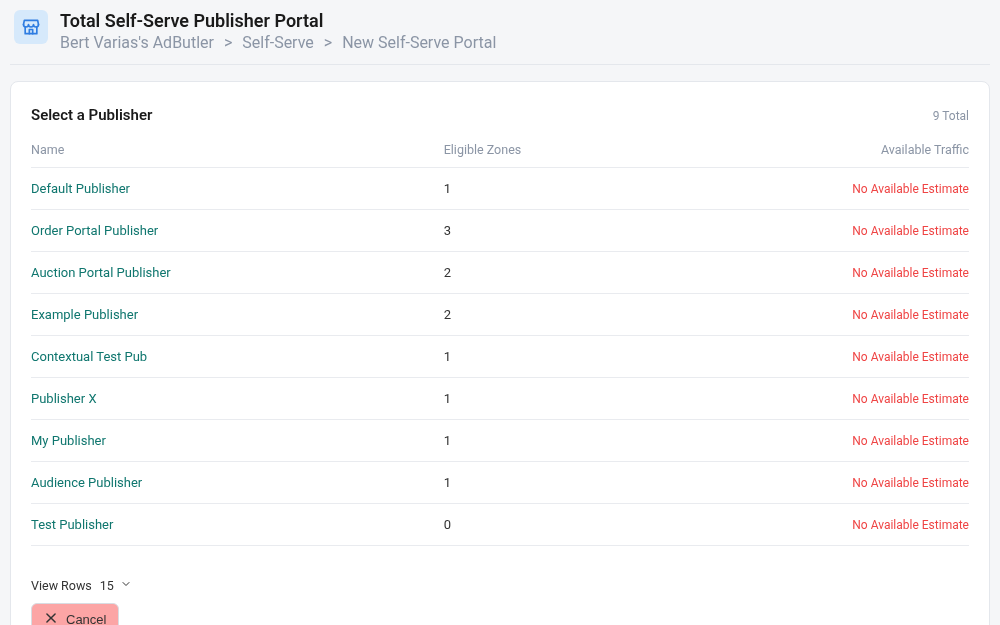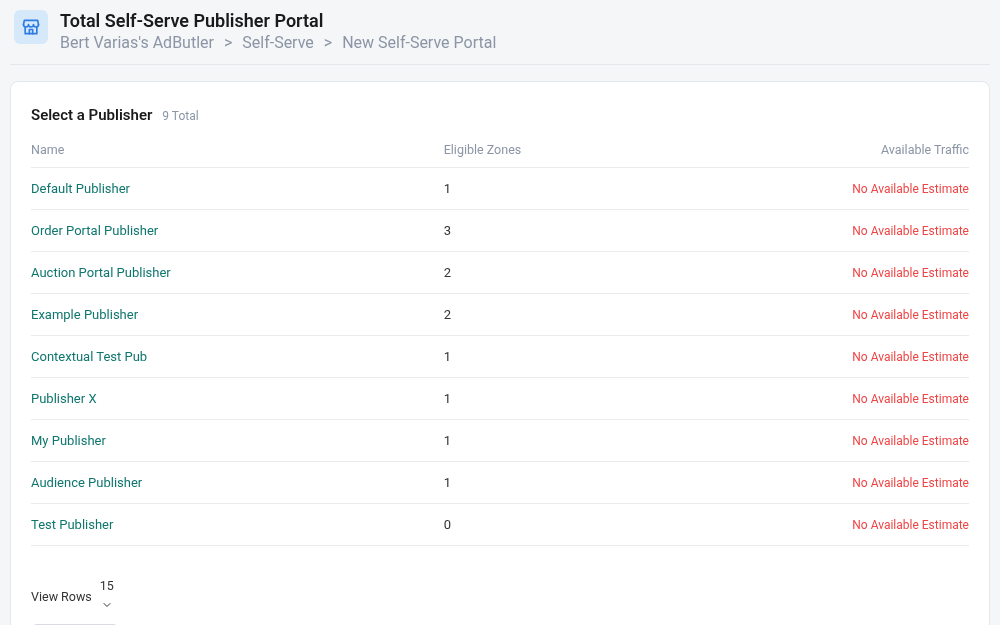--- a/index.html
+++ b/index.html
@@ -50,20 +50,21 @@
     border: 1px solid #e4e7ec;
     border-radius: 8px;
     margin: 16px 10px 10px 10px;
     padding: 24px 20px 20px 20px;
   }
   .section-title-row {
     display: flex;
     align-items: baseline;
     gap: 10px;
     margin-bottom: 18px;
+    justify-content: space-between;
   }
   .section-title {
     font-size: 15px;
     font-weight: 600;
     color: #1a1a1a;
   }
   .section-sub {
     font-size: 12px;
     color: #8b95a5;
   }
@@ -95,21 +96,20 @@
     gap: 8px;
     margin-top: 32px;
     font-size: 12.5px;
     color: #333;
   }
   .rows-select {
     display: inline-flex;
     align-items: center;
     gap: 6px;
     cursor: pointer;
-    flex-direction: column;
   }
   .chevron-down svg { width: 12px; height: 12px; }
   .cancel-btn {
     margin-top: 10px;
     display: inline-flex;
     align-items: center;
     gap: 8px;
     border: 1px solid #d8dce2;
     background: #fca5a5;
     border-radius: 6px;

